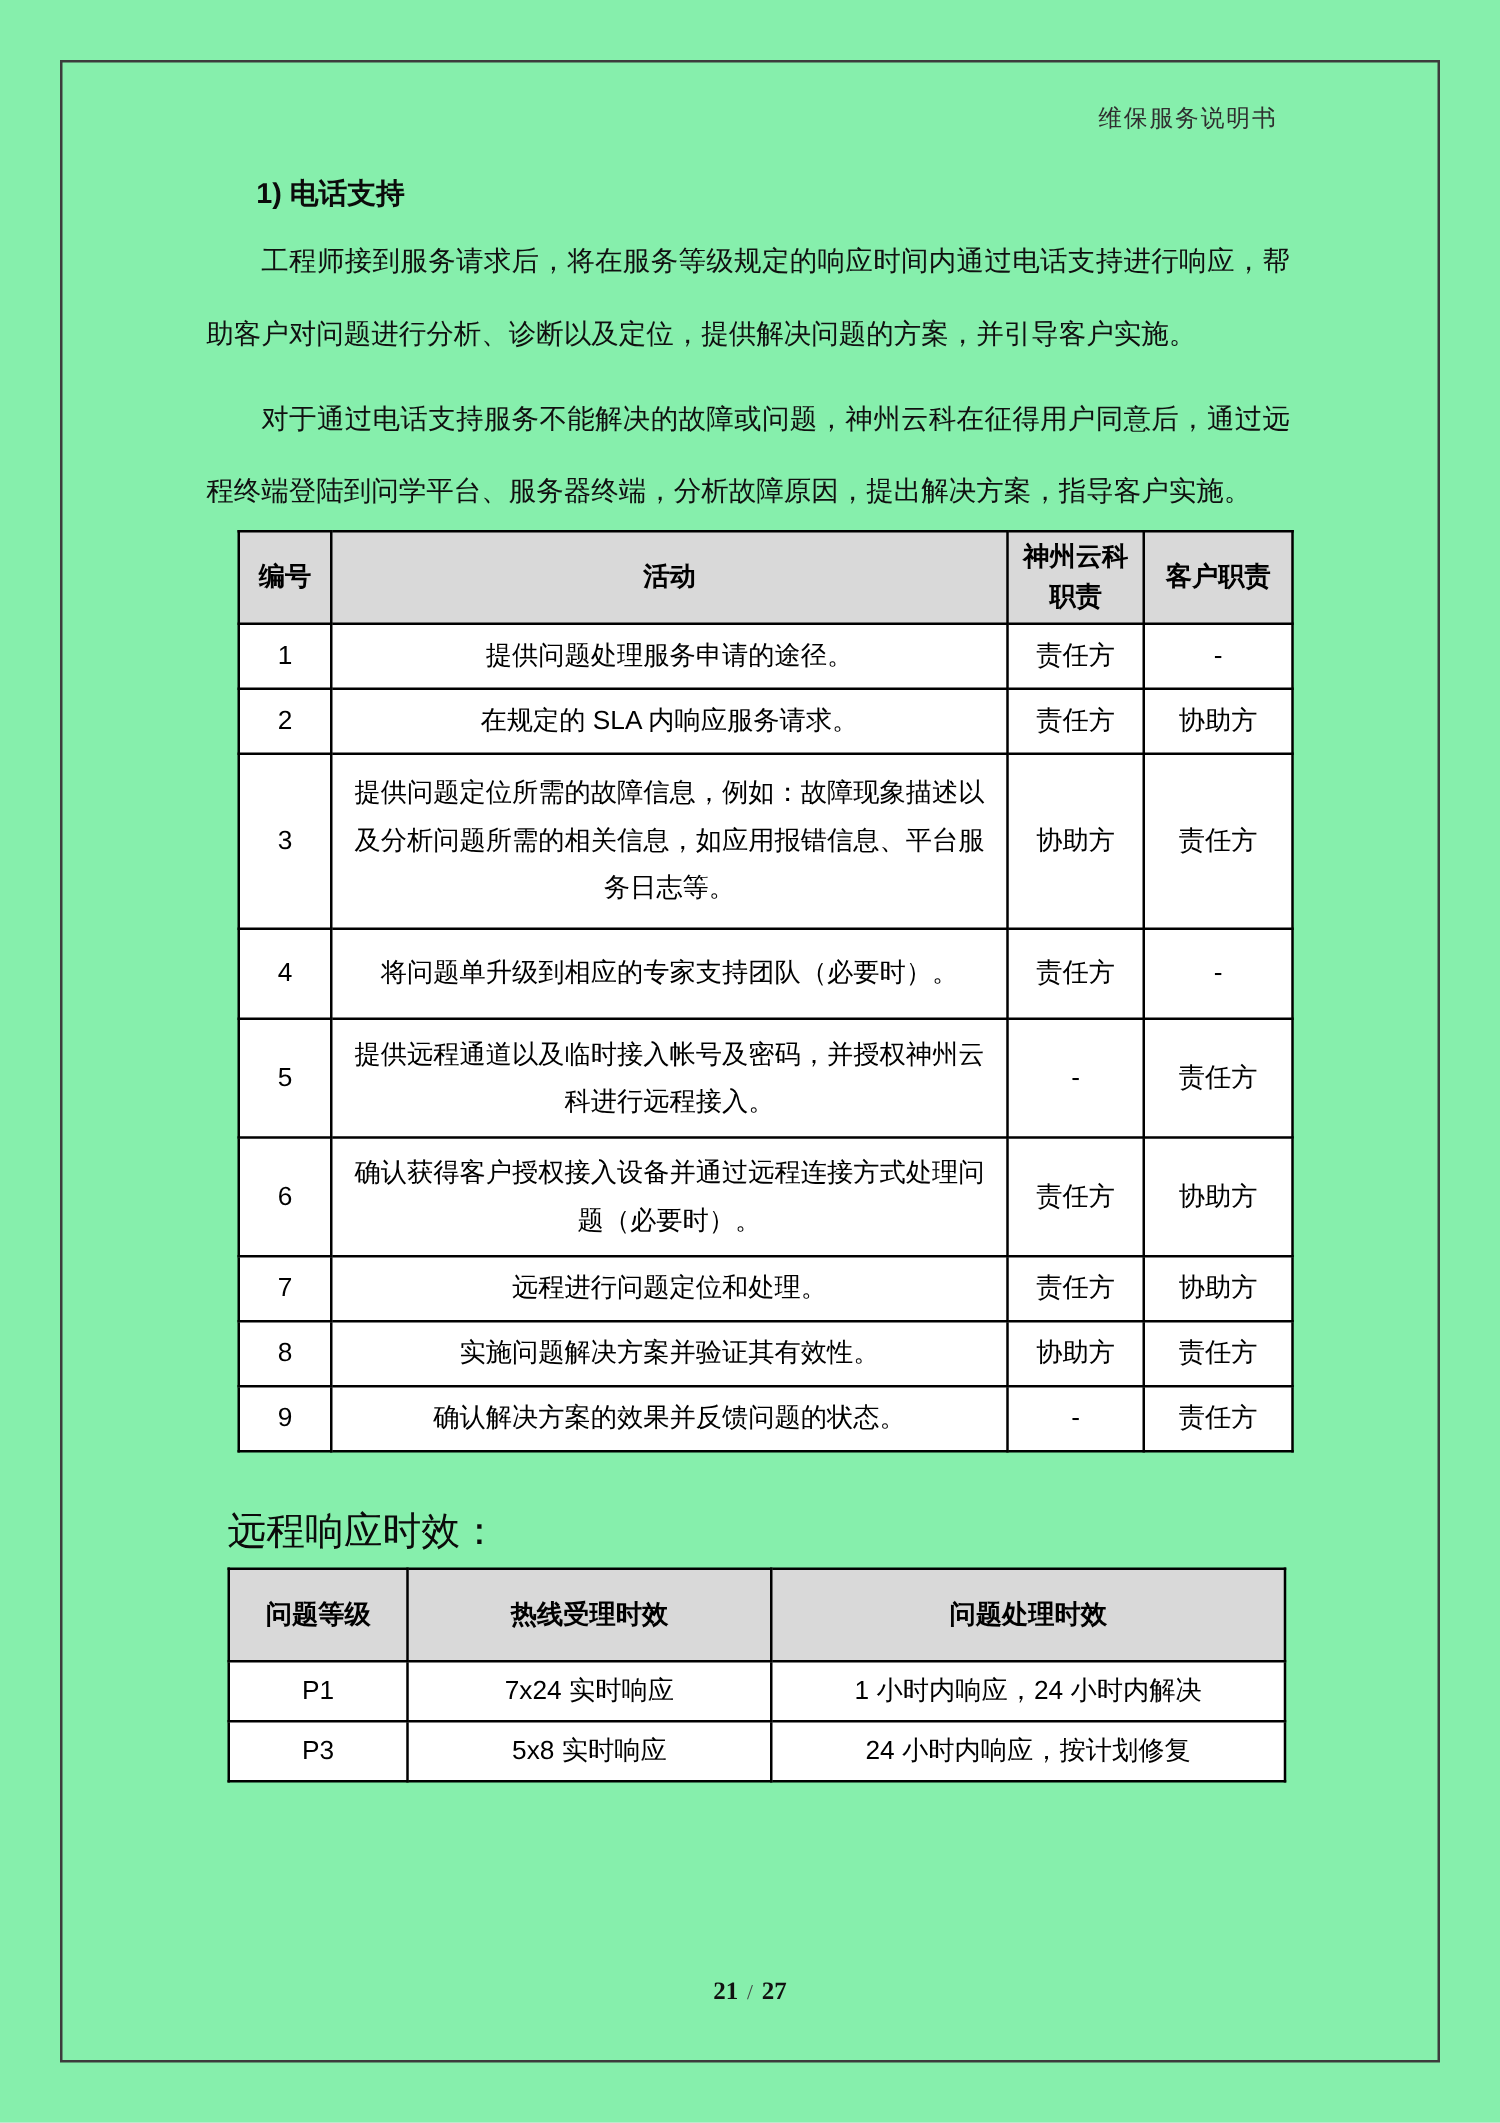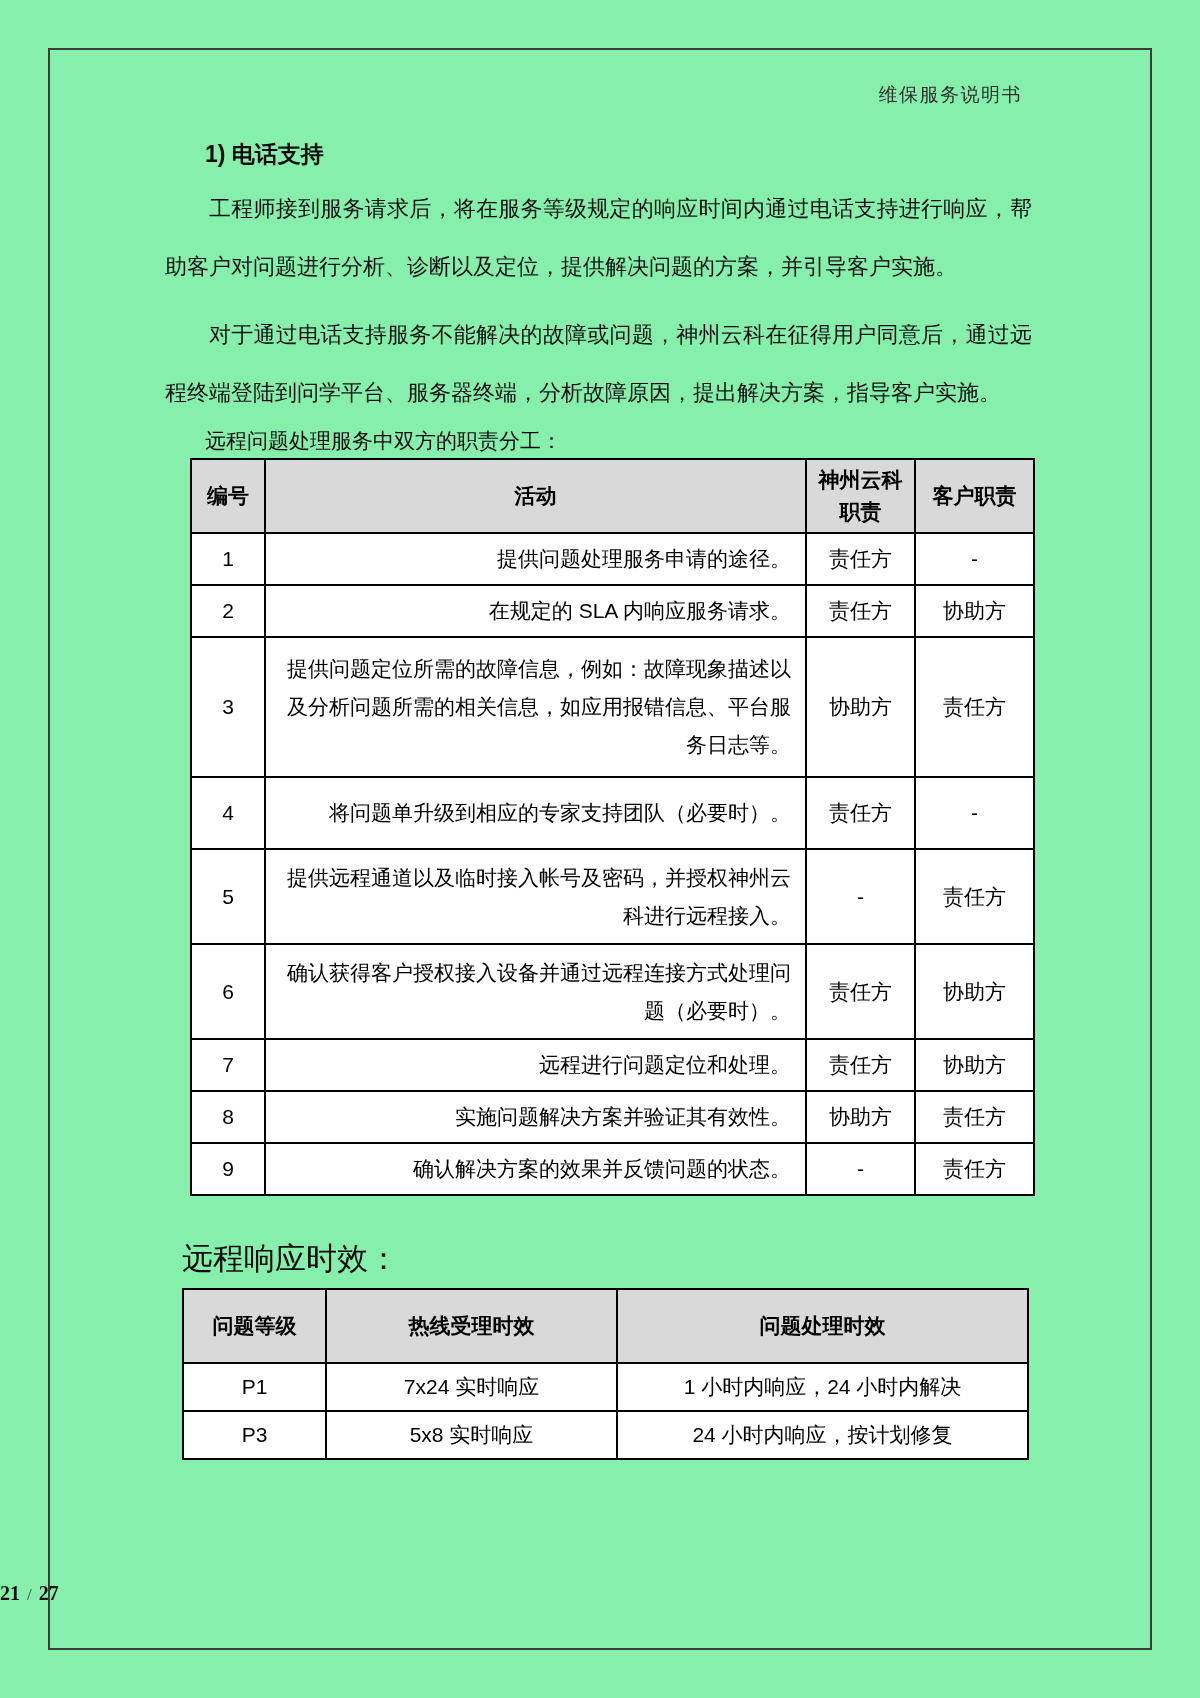--- a/index.html
+++ b/index.html
@@ -44,36 +44,37 @@
     background:#d9d9d9; font-size:21px; font-weight:bold;
     text-align:center; vertical-align:middle; line-height:32px;
     padding:4px 6px;
   }
   td { font-size:21px; vertical-align:middle; line-height:38px; background:#fff; }
 
   .resp-table { width:843px; margin:2px 0 0 25px; }
   .resp-table th { height:72px; }
   .resp-table td.c-num,
   .resp-table td.c-role { text-align:center; padding:2px 4px; }
-  .resp-table td.c-act  { text-align:right; padding:6px 14px; }
+  .resp-table td.c-act  { text-align:center; padding:6px 14px; }
   .resp-table tr.h44 td { height:45px; }
   .resp-table tr.h70 td { height:72px; }
   .resp-table tr.h95 td { height:95px; }
   .resp-table tr.h134 td{ height:140px; }
 
   .sla-intro {
     font-size:31px; line-height:34px; color:#0b0b0b;
     margin:46px 0 12px 17px;
   }
   .sla-table { width:845px; margin:0 0 0 17px; }
   .sla-table th { height:74px; }
   .sla-table td { height:48px; text-align:center; padding:2px 6px; }
 
   .footer {
     position:absolute; left:0; right:0; top:1582px;
+    text-align:center;
     font-family:"Liberation Serif","DejaVu Serif",serif;
     color:#111;
   }
   .footer .pg-num { font-weight:bold; font-size:20px; }
   .footer .pg-sep { font-size:17px; color:#444; margin:0 7px; }
 </style>
 </head>
 <body>
 
 <div class="page">
@@ -83,21 +84,20 @@
     <span>维保服务说明书</span>
   </div>
 
   <div class="content">
 
     <div class="heading">1) 电话支持</div>
     <p class="para">工程师接到服务请求后，将在服务等级规定的响应时间内通过电话支持进行响应，帮助客户对问题进行分析、诊断以及定位，提供解决问题的方案，并引导客户实施。</p>
 
     <p class="para">对于通过电话支持服务不能解决的故障或问题，神州云科在征得用户同意后，通过远程终端登陆到问学平台、服务器终端，分析故障原因，提出解决方案，指导客户实施。</p>
 
-    <div class="table-intro">远程问题处理服务中双方的职责分工：</div>
 
     <table class="resp-table">
       <colgroup>
         <col style="width:74px">
           <col style="width:541px">
           <col style="width:109px">
           <col style="width:119px">
       </colgroup>
       <thead>
         <tr>

